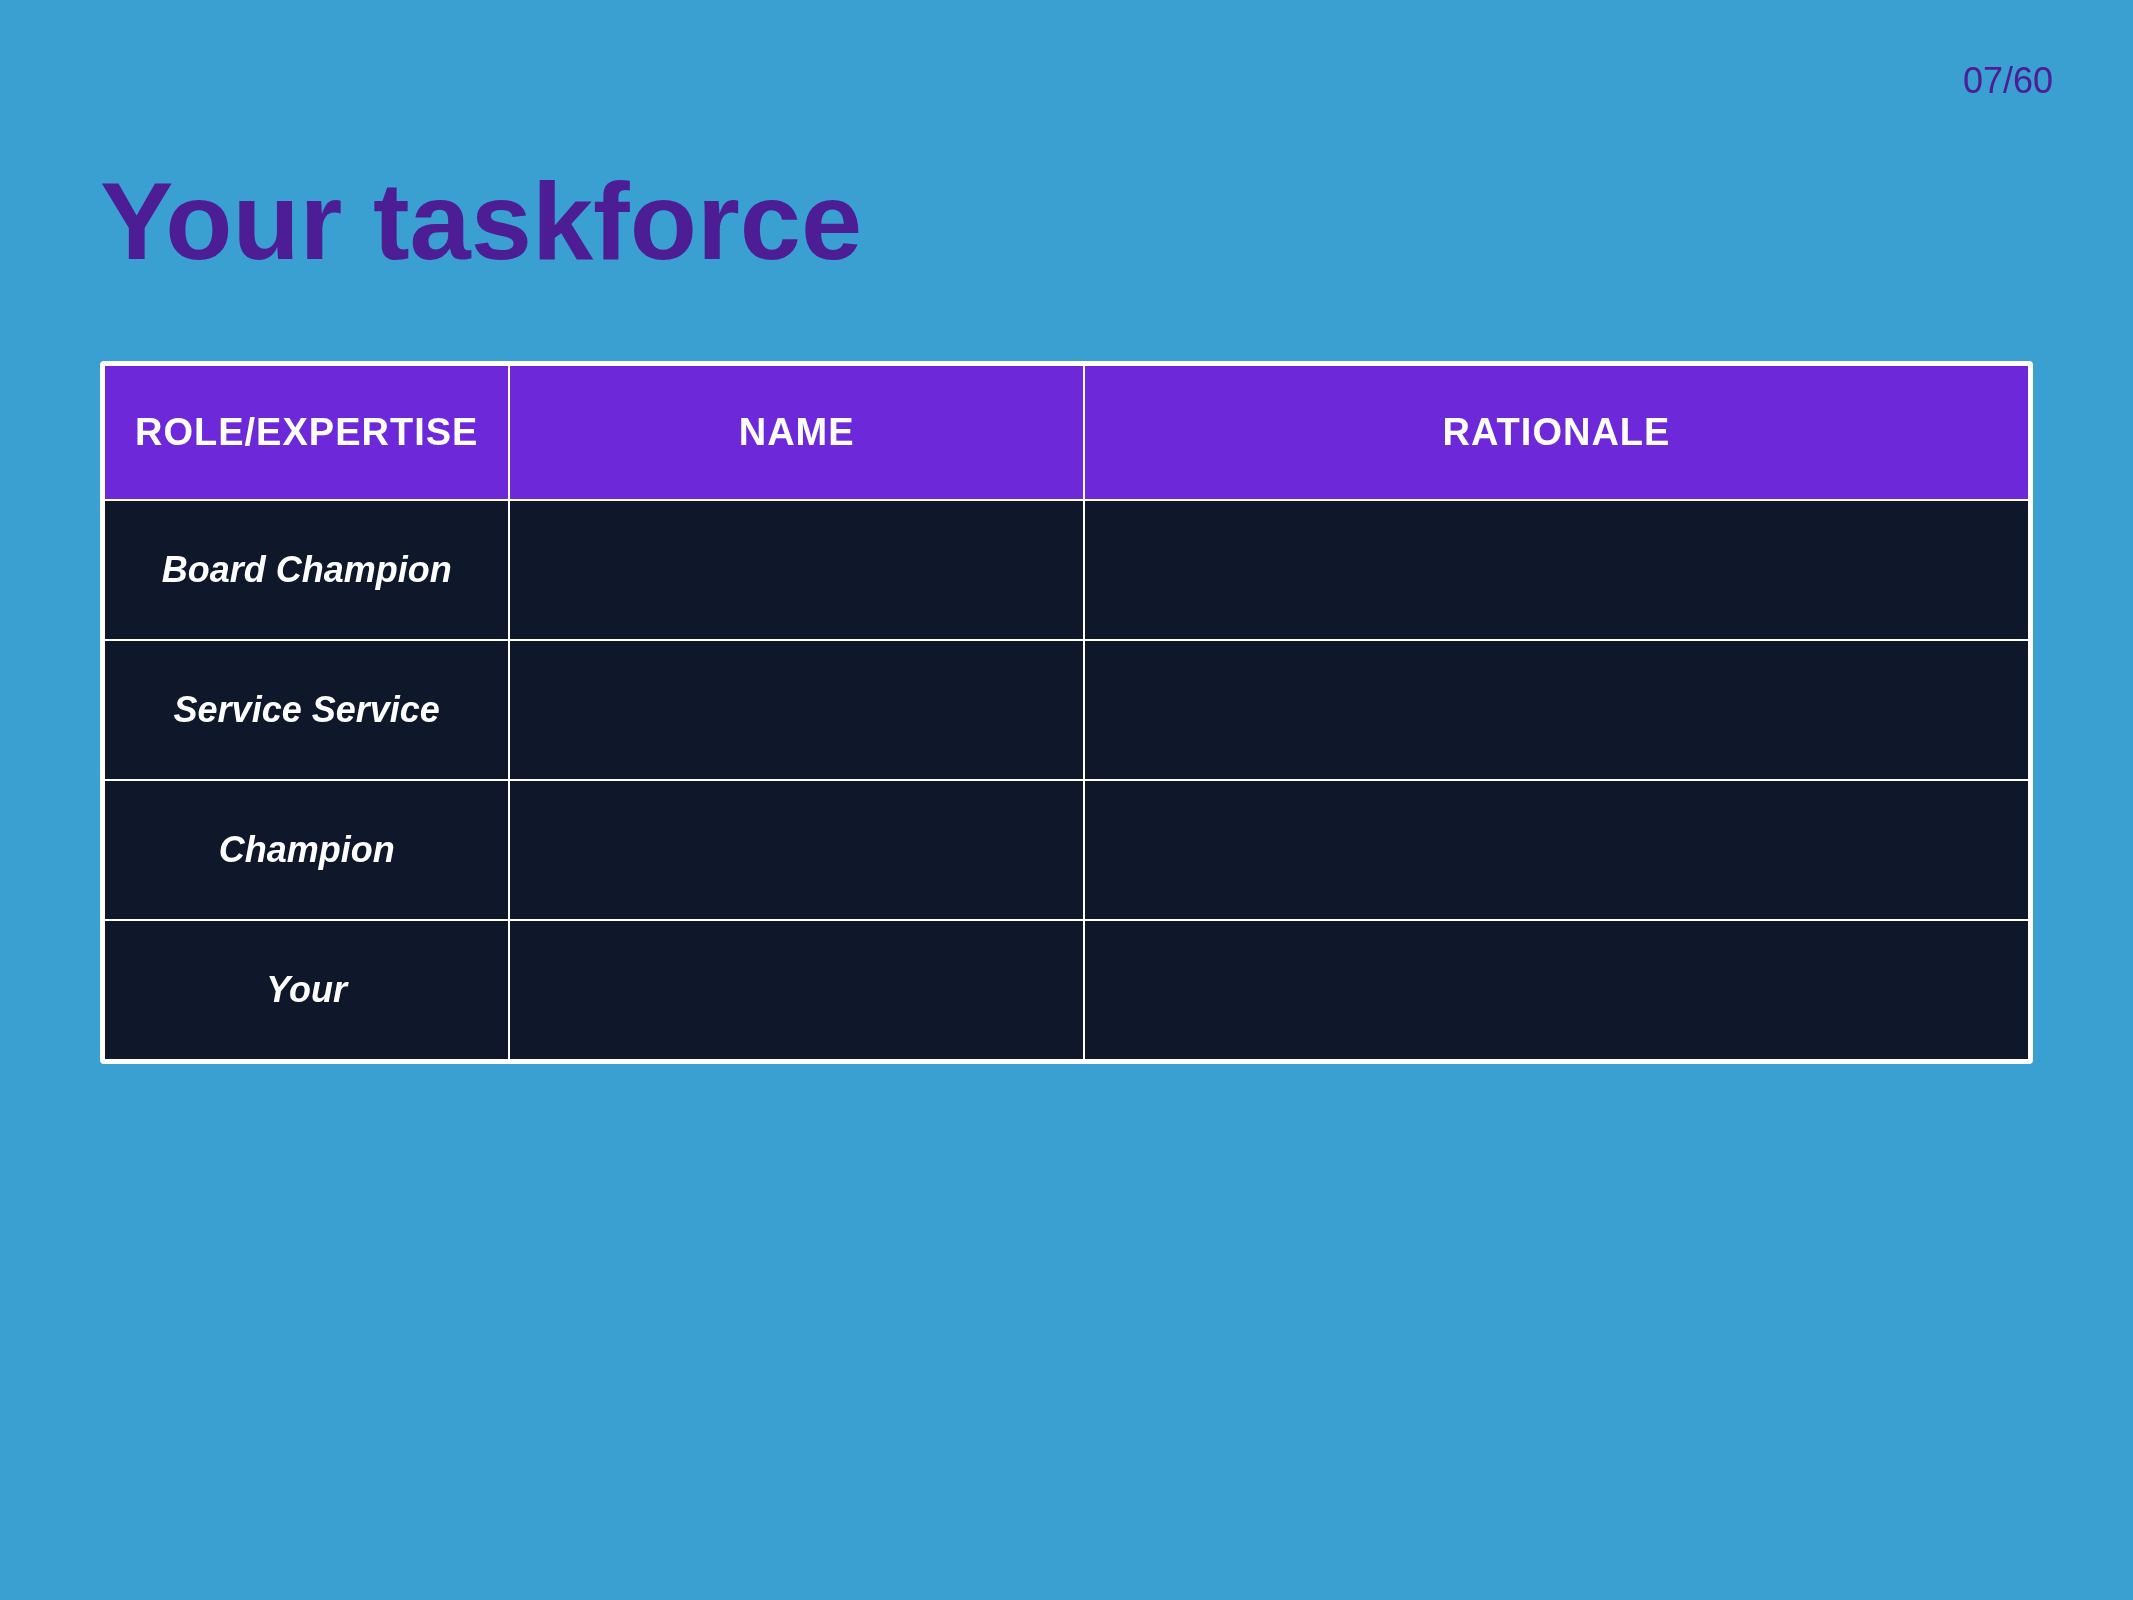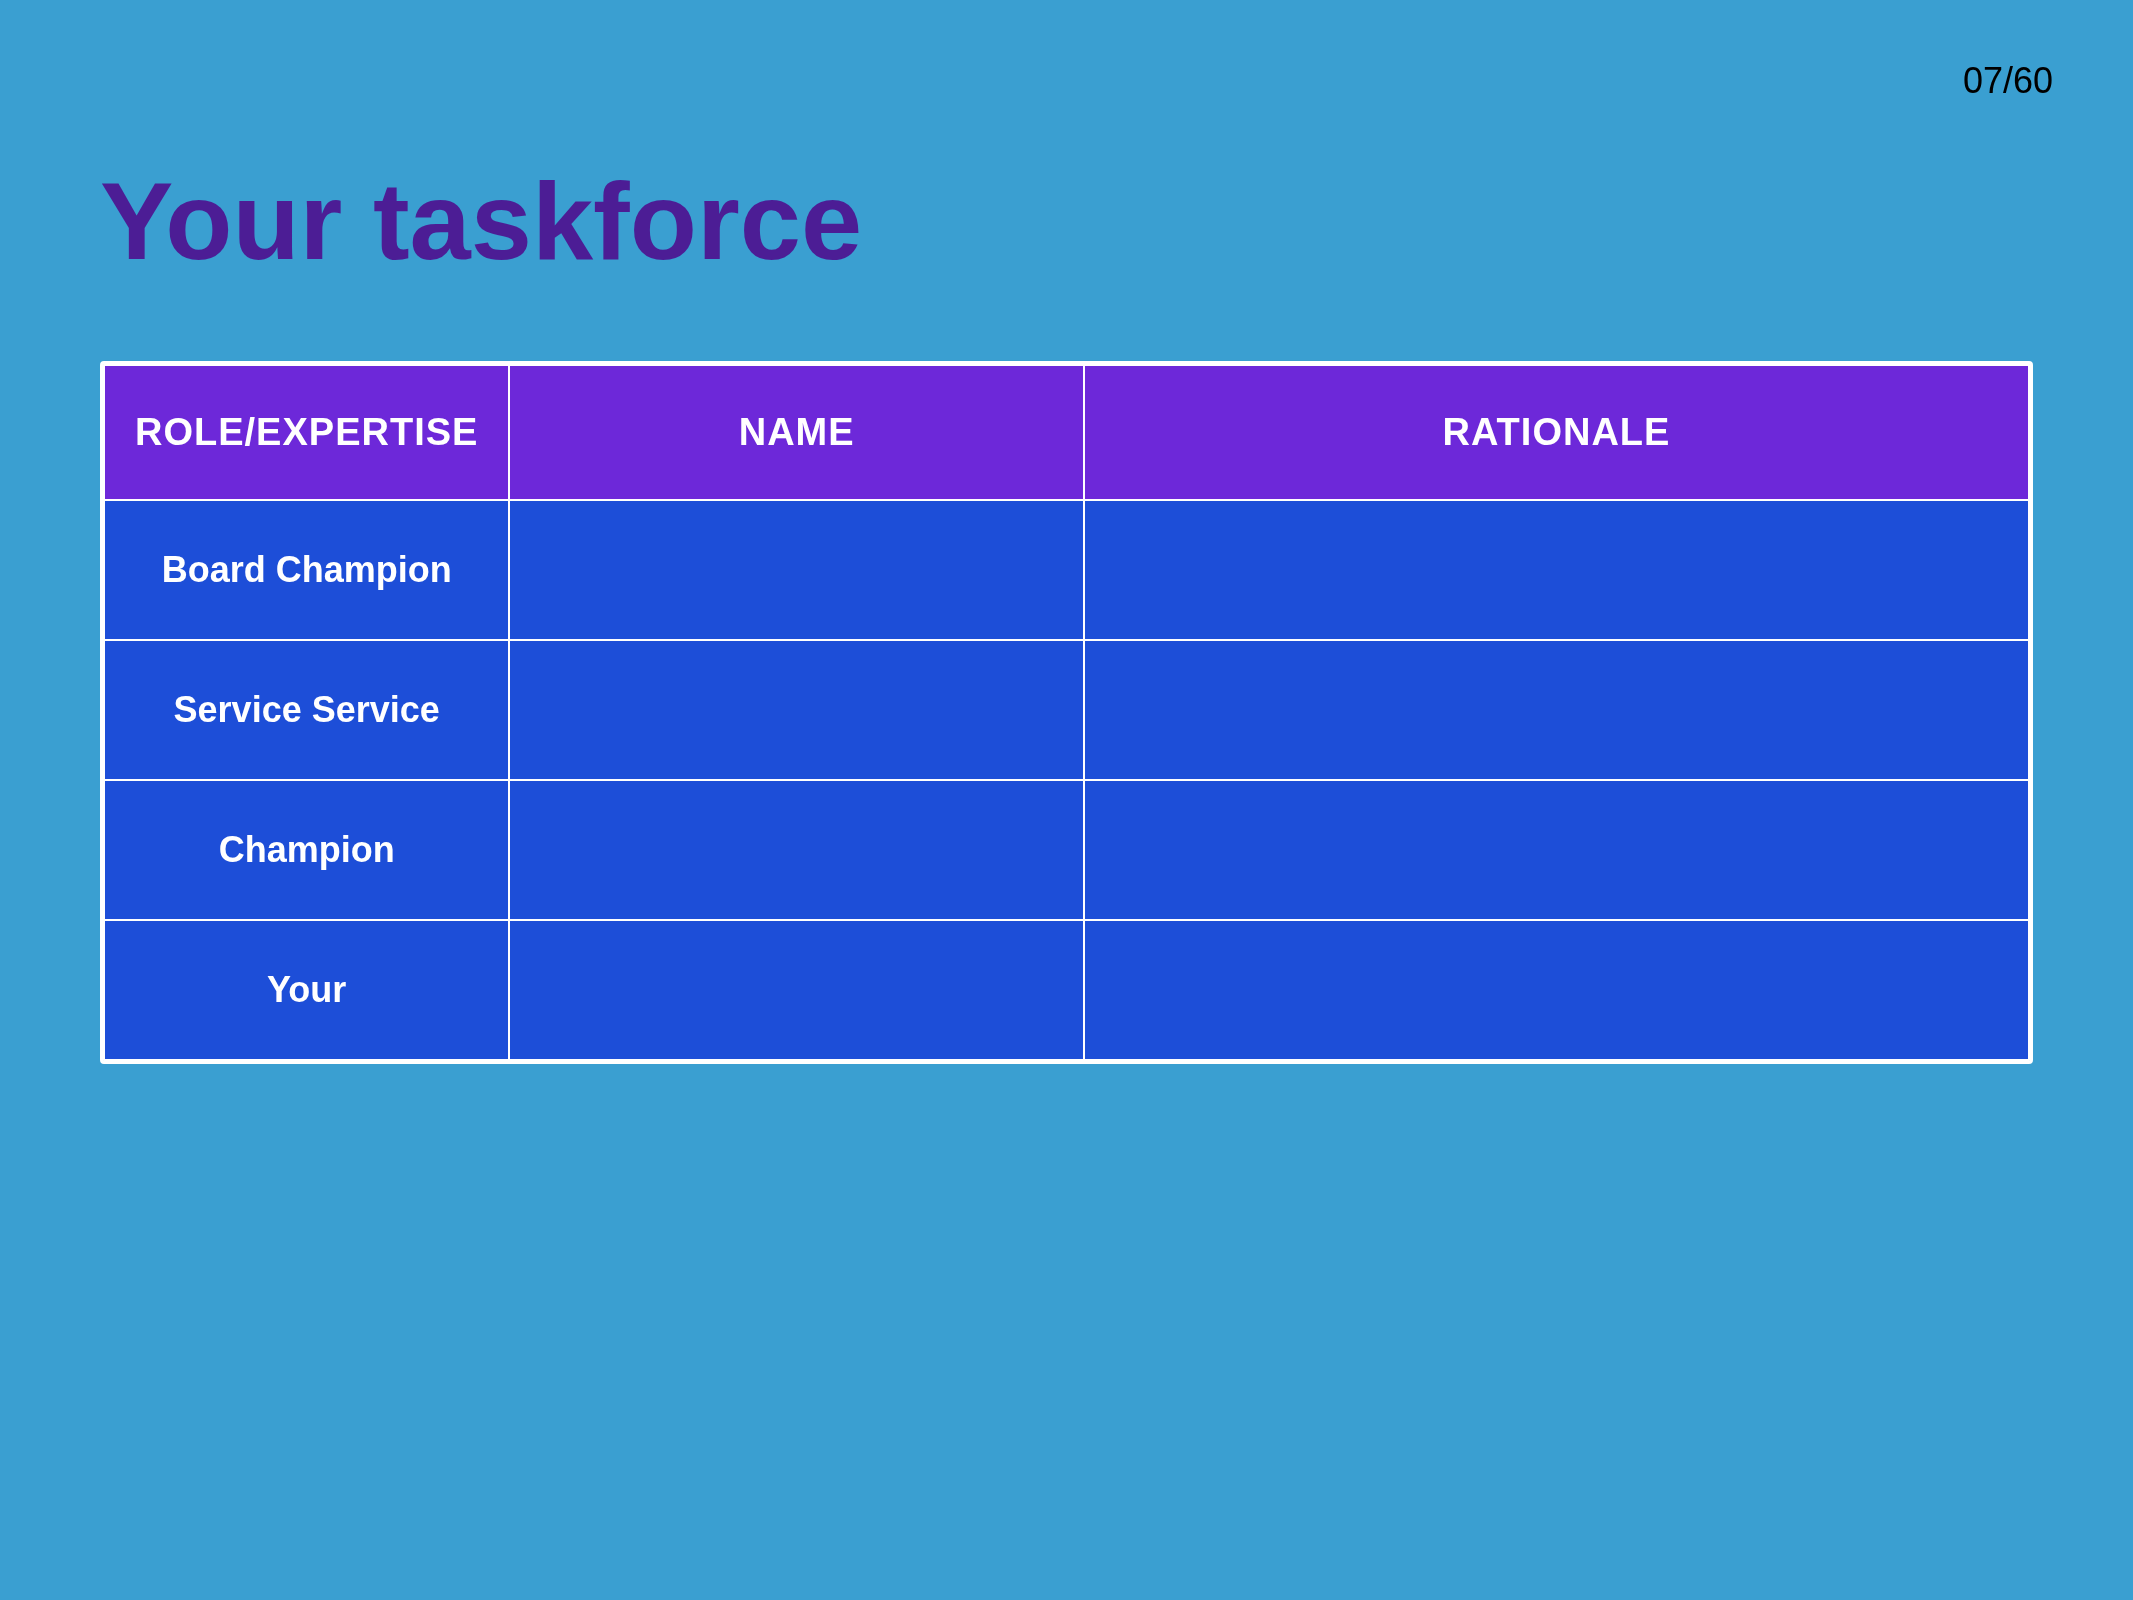--- a/index.html
+++ b/index.html
@@ -14,21 +14,21 @@
       background-color: #3a9fd1;
       font-family: 'Arial', sans-serif;
       overflow: hidden;
       position: relative;
     }
 
     .page-counter {
       position: absolute;
       top: 60px;
       right: 80px;
-      color: #000000;
+      color: #4c1d95;
       font-size: 36px;
       font-weight: 400;
     }
 
     .main-content {
       position: absolute;
       top: 160px;
       left: 100px;
       right: 100px;
     }
@@ -61,21 +61,22 @@
       font-size: 38px;
       font-weight: 800;
       text-transform: uppercase;
       text-align: center;
       padding: 45px 30px;
       border: 2px solid white;
       letter-spacing: 1px;
     }
 
     tbody tr {
-      background-color: #1d4ed8;
+      background-color: #0f172a;
+      font-style: italic;
     }
 
     tbody td {
       border: 2px solid white;
       padding: 45px 30px;
       height: 140px;
     }
 
     tbody td.role-cell {
       color: white;

